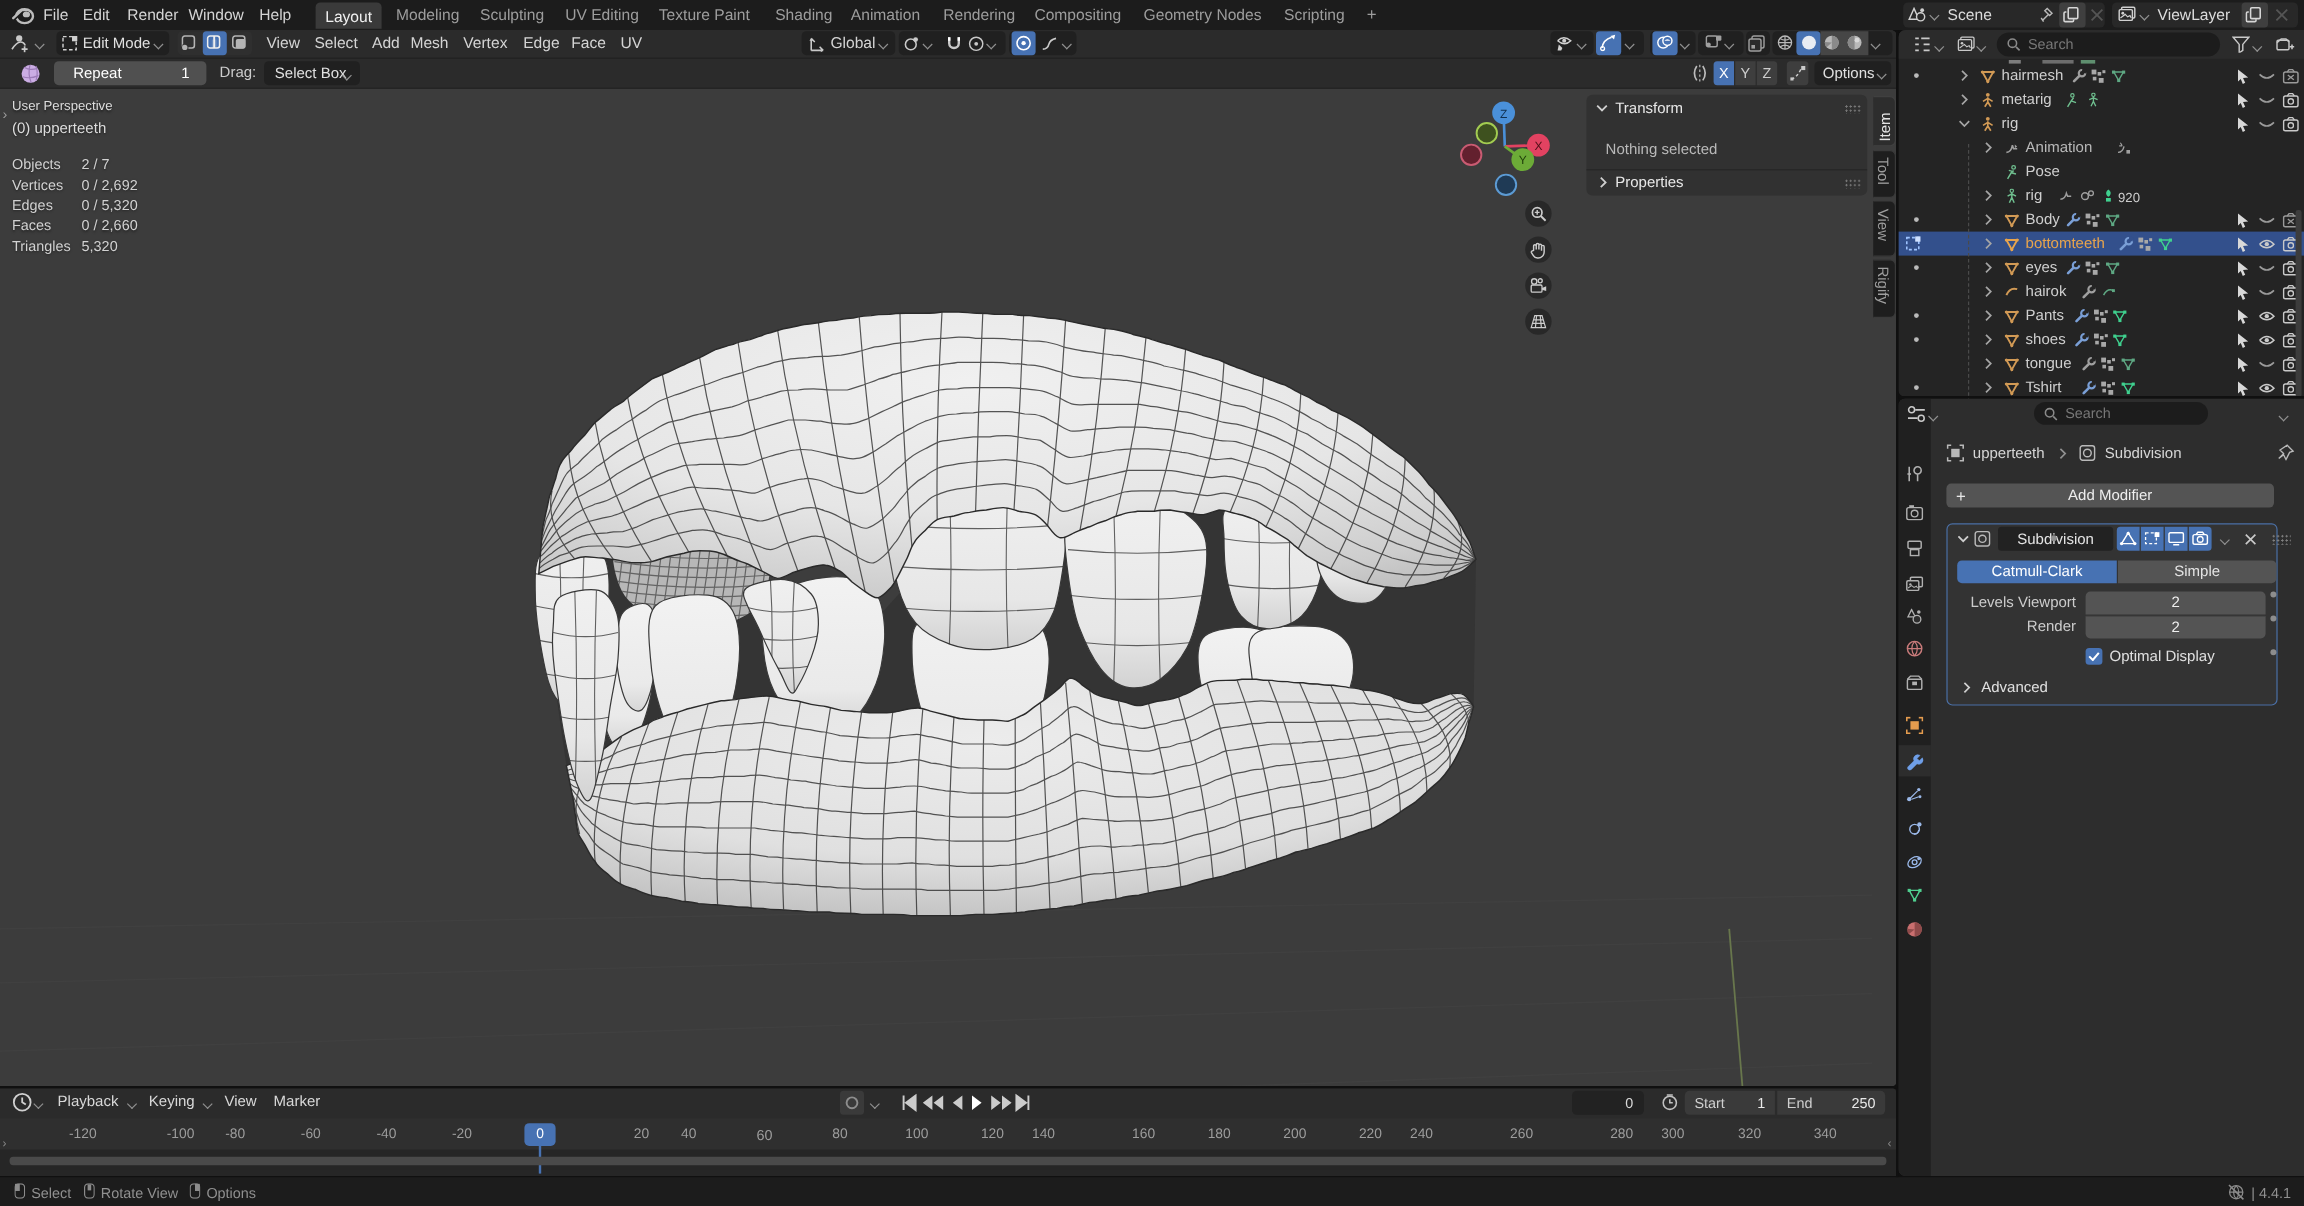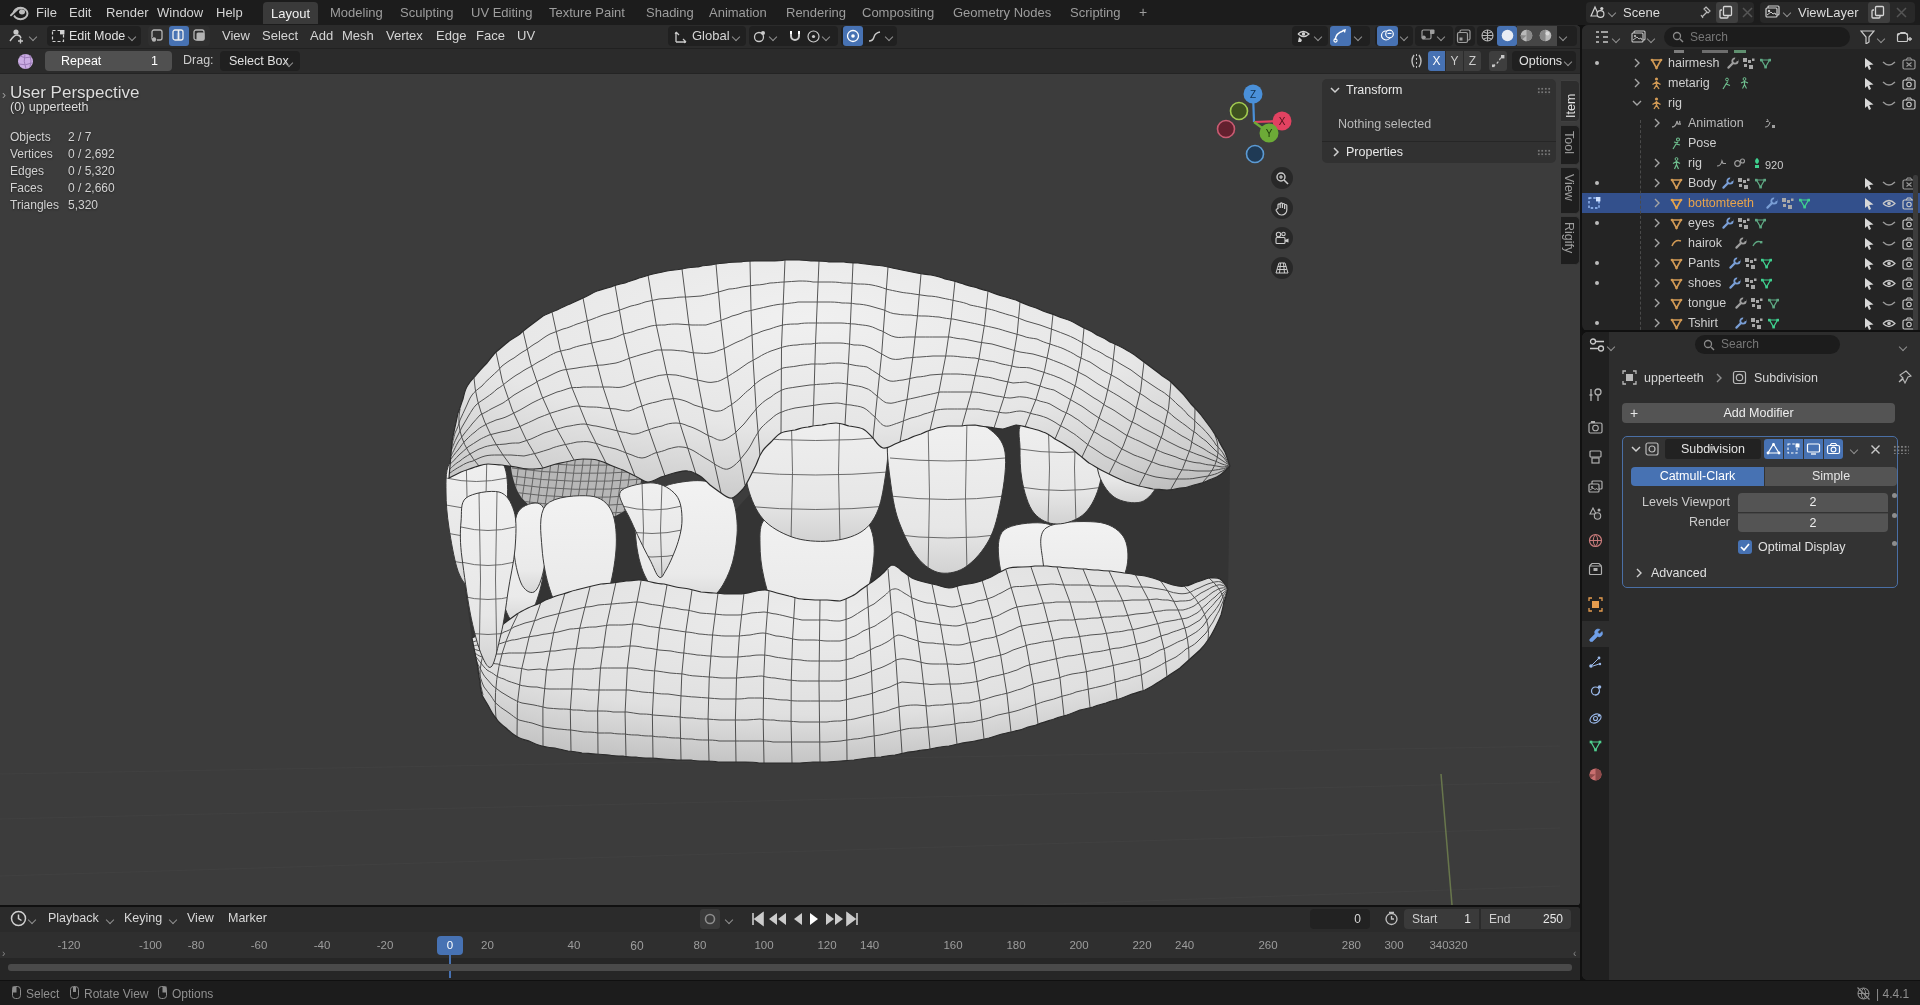--- a/index.html
+++ b/index.html
@@ -472,21 +472,21 @@
 <path d="M451,377C452,375 454,369 456,365C458,361 460,357 462,353C464,349 467,345 469,341C471,338 473,334 476,331C479,328 483,326 487,323C490,321 494,318 497,315C501,313 504,310 508,307C512,304 516,301 520,299C524,296 528,294 532,292C536,289 540,287 544,285C549,282 552,280 557,278C561,277 565,276 570,275C574,273 579,272 583,271C588,270 592,269 596,268C601,267 605,266 610,265C614,264 619,262 623,260C628,259 633,258 637,256C642,255 647,253 651,252C656,251 660,251 665,251C669,250 674,250 678,250C683,250 687,251 692,251C696,251 701,251 706,251C710,250 715,248 719,247C724,245 728,244 732,242C736,241 740,240 744,238C749,237 753,236 757,235C761,234 766,233 770,232C775,231 779,230 784,230C789,229 794,229 798,228C803,228 808,228 813,228C818,228 822,228 827,228C832,228 837,228 842,229C847,229 851,229 856,230C861,230 866,231 870,232C875,233 879,235 884,236C888,238 893,240 897,240C902,241 907,241 911,241C916,242 921,242 925,242C930,242 935,243 939,243C944,244 949,245 953,245C958,246 962,247 967,248C972,249 977,250 981,251C986,252 991,253 995,254C1000,255 1005,257 1009,258C1014,259 1018,261 1023,262C1027,264 1032,264 1037,265C1041,267 1046,269 1050,270C1055,272 1060,273 1064,275C1068,277 1073,279 1077,282C1081,284 1085,286 1090,288C1094,291 1098,293 1102,296C1106,298 1111,301 1115,303C1119,305 1123,308 1127,311C1131,313 1135,316 1139,319C1143,321 1147,324 1151,327C1155,329 1159,332 1163,334C1167,337 1171,340 1174,343C1178,346 1182,349 1185,351C1189,354 1192,357 1196,359C1199,362 1203,365 1206,367C1209,370 1212,373 1215,376C1218,379 1221,381 1224,384C1226,387 1229,391 1230,392"></path>
 <path d="M451,382C452,380 455,374 457,370C459,366 462,363 464,360C467,356 470,353 472,350C475,347 477,344 480,341C484,339 488,337 491,335C495,333 499,331 503,329C506,327 510,324 514,321C518,319 522,316 526,314C530,312 534,310 538,307C543,305 547,303 551,301C555,299 559,297 563,296C568,295 572,295 577,294C581,293 585,293 590,292C594,292 598,291 603,291C607,290 612,290 616,289C620,288 625,286 630,284C634,283 639,281 643,280C648,279 653,277 657,276C662,276 666,276 671,276C675,276 679,277 684,277C688,278 692,279 697,279C701,279 706,280 710,279C714,279 719,276 723,275C727,273 731,271 735,269C739,267 743,266 746,264C750,262 754,260 758,259C762,257 766,256 770,255C775,253 779,252 783,251C788,250 793,250 798,250C802,249 807,249 812,249C817,249 822,249 826,249C831,249 836,249 841,249C845,249 850,250 855,250C860,251 865,251 869,252C874,253 878,256 882,257C886,259 890,262 895,263C899,264 904,263 909,263C913,263 918,263 922,263C927,263 932,263 936,263C941,263 945,263 950,263C955,264 959,265 964,265C969,266 973,267 978,268C983,269 987,269 992,270C997,271 1001,273 1006,274C1010,275 1015,277 1020,278C1024,279 1029,279 1033,280C1038,281 1042,283 1047,284C1051,286 1056,287 1060,289C1065,291 1069,293 1073,295C1078,298 1082,300 1086,302C1090,305 1094,307 1098,310C1102,312 1106,315 1110,317C1115,320 1119,322 1123,325C1127,327 1131,330 1135,333C1139,335 1143,338 1147,340C1151,343 1155,345 1159,347C1163,350 1167,352 1171,355C1175,357 1178,360 1182,362C1186,364 1190,366 1193,369C1197,371 1200,373 1204,375C1207,377 1210,379 1214,381C1217,383 1220,385 1223,387C1226,389 1229,391 1230,392"></path>
 <path d="M450,386C452,384 455,379 458,376C461,372 463,369 466,366C469,363 472,360 475,358C478,355 481,353 485,351C488,349 492,348 496,346C500,345 504,344 508,342C512,340 516,338 520,336C524,334 528,331 532,329C536,327 540,325 545,323C549,321 553,320 557,318C562,317 566,315 570,314C574,313 579,314 583,313C588,313 592,313 596,313C601,313 605,313 609,313C614,313 618,314 622,313C627,312 631,310 636,308C640,307 645,305 650,304C654,303 659,301 663,301C668,300 672,301 676,301C681,302 685,303 689,304C693,305 697,306 702,307C706,308 710,309 714,308C719,308 723,305 727,303C731,301 734,298 738,296C741,294 745,291 748,289C752,287 755,285 759,283C762,281 766,279 771,277C775,276 779,274 783,273C787,272 792,271 797,271C802,270 807,270 811,270C816,269 821,269 825,269C830,269 835,269 840,269C844,269 849,270 854,271C859,271 864,271 868,273C872,274 876,277 880,279C884,281 888,284 892,285C897,286 901,285 906,284C910,284 915,283 920,283C924,283 929,282 933,282C938,282 942,282 947,282C951,282 956,282 961,283C965,283 970,284 975,284C979,285 984,286 989,287C993,287 998,289 1002,290C1007,291 1012,292 1016,293C1021,294 1025,293 1030,294C1034,295 1039,297 1043,298C1048,300 1053,301 1057,303C1061,304 1065,307 1070,309C1074,311 1078,314 1082,316C1086,319 1090,321 1094,324C1098,326 1102,329 1106,332C1110,334 1114,336 1118,339C1122,342 1126,344 1130,347C1134,349 1139,351 1143,354C1147,356 1151,358 1155,360C1159,362 1163,365 1167,367C1171,369 1175,371 1179,373C1183,375 1187,376 1191,378C1194,379 1198,381 1202,382C1205,383 1209,385 1212,386C1216,387 1219,389 1222,390C1225,391 1229,392 1230,392"></path>
 <path d="M450,390C452,389 456,384 459,381C462,378 465,376 468,373C472,371 475,368 479,366C482,364 485,363 489,361C493,360 497,359 501,358C505,357 509,357 513,355C517,354 521,352 525,350C530,348 534,346 538,344C542,342 547,341 551,339C555,338 560,336 564,335C568,334 573,332 577,332C581,332 585,333 590,333C594,333 599,333 603,334C607,334 612,335 616,335C620,336 624,337 629,337C633,336 638,333 642,332C647,330 651,329 656,328C660,327 665,325 670,325C674,324 678,325 682,326C686,327 690,329 694,331C698,332 703,334 707,335C711,336 715,338 719,337C723,337 727,333 731,331C735,328 738,326 741,323C744,320 747,317 750,315C753,312 756,309 759,307C763,304 767,302 771,300C775,298 778,296 783,294C787,293 792,293 797,292C801,291 806,291 811,290C815,290 820,290 825,290C829,289 834,289 839,289C843,289 848,290 853,291C857,292 862,292 867,293C871,295 874,298 878,300C882,303 886,306 890,307C894,308 899,306 903,306C908,305 912,304 917,303C921,303 926,302 930,301C935,301 939,300 944,300C948,300 953,300 957,300C962,300 967,301 971,301C976,302 981,302 985,303C990,303 995,305 999,306C1004,307 1008,308 1013,309C1017,309 1022,308 1026,308C1031,309 1035,311 1040,312C1045,314 1049,315 1054,316C1058,318 1062,321 1066,323C1070,325 1074,328 1078,330C1082,332 1086,335 1090,338C1094,341 1098,343 1102,346C1106,348 1110,351 1114,353C1118,356 1122,358 1126,361C1130,363 1134,365 1139,367C1143,369 1147,371 1151,373C1155,375 1159,377 1164,379C1168,380 1172,382 1176,383C1180,385 1184,386 1188,387C1192,388 1196,389 1200,389C1204,390 1207,391 1211,391C1215,392 1218,392 1222,393C1225,393 1229,392 1230,392"></path>
 <path d="M450,395C451,394 456,389 460,387C463,384 467,382 470,380C474,378 478,375 482,374C486,372 489,372 493,371C497,371 502,370 506,370C510,369 514,369 519,369C523,368 527,366 531,365C535,363 540,361 544,359C548,358 553,356 557,355C562,354 566,352 570,352C575,351 579,350 584,350C588,350 592,352 596,352C601,353 605,354 610,355C614,356 618,357 622,358C627,358 631,361 635,360C639,360 644,357 648,356C653,354 657,353 662,352C666,350 671,349 676,349C680,349 684,350 688,352C692,353 696,355 700,357C704,359 708,362 712,363C716,365 719,367 723,366C727,365 731,362 735,359C738,356 741,353 744,350C747,347 749,343 752,340C755,337 757,333 760,331C763,328 767,325 771,323C774,320 778,318 782,316C786,314 791,314 796,313C801,312 805,312 810,311C814,311 819,310 824,310C828,310 833,309 838,309C842,309 847,310 852,311C856,312 861,312 865,314C870,315 873,319 877,322C880,324 884,329 888,329C892,330 896,328 901,327C905,326 909,325 914,324C918,323 923,322 927,321C932,320 936,319 940,318C945,318 950,318 954,318C959,318 963,318 968,318C973,318 977,318 982,319C987,320 991,321 996,322C1000,322 1005,324 1010,324C1014,324 1018,322 1023,323C1027,323 1032,325 1037,326C1041,328 1046,328 1050,330C1054,332 1058,335 1062,337C1067,339 1071,341 1075,344C1079,346 1082,349 1086,352C1090,355 1094,358 1098,360C1102,363 1106,365 1110,367C1114,370 1118,372 1122,375C1126,377 1130,379 1134,381C1139,383 1143,384 1147,386C1151,388 1156,389 1160,391C1164,392 1169,393 1173,394C1177,395 1181,396 1185,396C1190,396 1194,397 1198,397C1202,397 1206,397 1210,397C1213,396 1218,396 1221,395C1224,395 1228,393 1230,392"></path>
 <path d="M449,400C451,398 457,394 461,392C464,390 468,388 473,387C477,385 481,383 485,382C489,381 493,381 498,381C502,381 506,381 511,381C515,381 520,382 524,382C528,381 533,380 537,379C541,378 546,376 550,375C554,373 559,372 563,371C568,370 573,369 577,368C581,368 586,367 590,368C595,369 599,370 603,372C607,373 612,374 616,375C620,377 625,378 629,380C633,381 637,384 642,384C646,384 650,381 655,379C659,378 664,377 668,375C673,374 677,372 682,373C686,373 690,375 694,377C698,379 701,382 705,384C709,386 713,389 716,391C720,393 724,396 728,395C732,394 736,390 739,387C742,384 744,380 747,377C750,373 752,369 754,365C756,362 758,358 761,354C764,351 767,348 771,345C774,342 778,339 782,338C786,336 791,335 795,334C800,333 804,333 809,332C814,331 818,331 823,330C828,330 832,329 837,329C841,329 846,331 851,331C855,332 860,332 864,334C868,336 871,340 875,343C878,346 881,351 885,352C889,353 894,350 898,349C902,347 907,346 911,344C915,343 920,342 924,340C929,339 933,337 937,336C942,335 946,335 951,335C955,335 960,335 965,335C969,335 974,335 979,335C983,336 988,337 992,337C997,338 1002,339 1006,339C1011,339 1015,337 1020,337C1024,337 1029,339 1033,340C1038,341 1042,342 1047,344C1051,346 1055,348 1059,351C1063,353 1067,355 1071,358C1075,360 1078,363 1082,366C1086,369 1089,372 1093,374C1097,377 1101,379 1105,382C1109,384 1113,386 1117,388C1122,391 1126,392 1130,394C1134,396 1139,398 1143,399C1148,401 1152,402 1156,403C1161,404 1165,404 1170,405C1174,405 1178,405 1183,405C1187,405 1192,405 1196,404C1200,403 1204,403 1208,402C1212,401 1217,400 1220,398C1224,397 1228,393 1230,392"></path>
 </g>
 </svg>
 
 <div class="abs" style="left:2px;top:88px;color:#9a9a9a;font-size:12px">›</div>
-<div class="abs" style="left:10px;top:83px;color:#dddddd;font-size:17px;text-shadow:0 1px 2px rgba(0,0,0,0.5)">User Perspective</div>
+<div class="abs" style="left:10px;top:83px;color:#dddddd;font-size:11px;text-shadow:0 1px 2px rgba(0,0,0,0.5)">User Perspective</div>
 <div class="abs" style="left:10px;top:100px;color:#dddddd;font-size:12.5px;text-shadow:0 1px 2px rgba(0,0,0,0.5)">(0) upperteeth</div>
 <div class="abs" style="left:10px;top:129px;color:#d2d2d2;font-size:12px;line-height:17px;text-shadow:0 1px 2px rgba(0,0,0,0.4)">
 Objects<br>Vertices<br>Edges<br>Faces<br>Triangles</div>
 <div class="abs" style="left:68px;top:129px;color:#d2d2d2;font-size:12px;line-height:17px;text-shadow:0 1px 2px rgba(0,0,0,0.4)">
 2 / 7<br>0 / 2,692<br>0 / 5,320<br>0 / 2,660<br>5,320</div>
 
 <svg class="abs" style="left:1214px;top:74px" width="82" height="92" viewBox="0 0 82 92">
   <line x1="40" y1="48" x2="39" y2="20" stroke="#4a90d9" stroke-width="2.2"></line>
   <line x1="40" y1="48" x2="68" y2="47" stroke="#e24261" stroke-width="2.2"></line>
   <line x1="40" y1="48" x2="55" y2="59" stroke="#6cab37" stroke-width="2.2"></line>
@@ -595,37 +595,37 @@
 </div>
 
 <div class="abs" style="left:0;top:932px;width:1581px;height:26px;overflow:hidden">
 <div class="abs" style="left:39px;top:7px;width:60px;text-align:center;color:#9d9d9d;font-size:11.5px">-120</div>
 <div class="abs" style="left:102px;top:7px;width:60px;text-align:right;color:#9d9d9d;font-size:11.5px">-100</div>
 <div class="abs" style="left:166px;top:7px;width:60px;text-align:center;color:#9d9d9d;font-size:11.5px">-80</div>
 <div class="abs" style="left:229px;top:7px;width:60px;text-align:center;color:#9d9d9d;font-size:11.5px">-60</div>
 <div class="abs" style="left:292px;top:7px;width:60px;text-align:center;color:#9d9d9d;font-size:11.5px">-40</div>
 <div class="abs" style="left:355px;top:7px;width:60px;text-align:center;color:#9d9d9d;font-size:11.5px">-20</div>
 <div class="abs" style="left:418px;top:7px;width:60px;text-align:center;color:#9d9d9d;font-size:11.5px">0</div>
-<div class="abs" style="left:481px;top:7px;width:60px;text-align:left;color:#9d9d9d;font-size:11.5px">20</div>
+<div class="abs" style="left:481px;top:7px;width:60px;text-align:right;color:#9d9d9d;font-size:11.5px">20</div>
 <div class="abs" style="left:544px;top:7px;width:60px;text-align:center;color:#9d9d9d;font-size:11.5px">40</div>
 <div class="abs" style="left:607px;top:7px;width:60px;text-align:center;color:#9d9d9d;font-size:12px">60</div>
 <div class="abs" style="left:670px;top:7px;width:60px;text-align:center;color:#9d9d9d;font-size:11.5px">80</div>
 <div class="abs" style="left:734px;top:7px;width:60px;text-align:center;color:#9d9d9d;font-size:11.5px">100</div>
 <div class="abs" style="left:797px;top:7px;width:60px;text-align:center;color:#9d9d9d;font-size:11.5px">120</div>
 <div class="abs" style="left:860px;top:7px;width:60px;text-align:left;color:#9d9d9d;font-size:11.5px">140</div>
 <div class="abs" style="left:923px;top:7px;width:60px;text-align:center;color:#9d9d9d;font-size:11.5px">160</div>
 <div class="abs" style="left:986px;top:7px;width:60px;text-align:center;color:#9d9d9d;font-size:11.5px">180</div>
 <div class="abs" style="left:1049px;top:7px;width:60px;text-align:center;color:#9d9d9d;font-size:11.5px">200</div>
 <div class="abs" style="left:1112px;top:7px;width:60px;text-align:center;color:#9d9d9d;font-size:11.5px">220</div>
 <div class="abs" style="left:1175px;top:7px;width:60px;text-align:left;color:#9d9d9d;font-size:11.5px">240</div>
 <div class="abs" style="left:1238px;top:7px;width:60px;text-align:center;color:#9d9d9d;font-size:11.5px">260</div>
 <div class="abs" style="left:1301px;top:7px;width:60px;text-align:right;color:#9d9d9d;font-size:11.5px">280</div>
 <div class="abs" style="left:1364px;top:7px;width:60px;text-align:center;color:#9d9d9d;font-size:11.5px">300</div>
 <div class="abs" style="left:1428px;top:7px;width:60px;text-align:center;color:#9d9d9d;font-size:11.5px">320</div>
-<div class="abs" style="left:1409px;top:7px;width:60px;text-align:center;color:#9d9d9d;font-size:11.5px">340</div>
+<div class="abs" style="left:1491px;top:7px;width:60px;text-align:center;color:#9d9d9d;font-size:11.5px">340</div>
   <div class="abs" style="left:437px;top:4px;width:26px;height:19px;background:#4772b3;border-radius:4px;color:#ffffff;font-size:11.5px;text-align:center;line-height:19px">0</div>
 </div>
 <div class="abs" style="left:449px;top:951px;width:2px;height:27px;background:#4772b3"></div>
 <div class="abs" style="left:8px;top:964px;width:1564px;height:7px;background:#4a4a4a;border-radius:3px"></div>
 <div class="abs" style="left:0;top:975px;color:#9a9a9a;font-size:10px"> </div>
 <div class="abs" style="left:2px;top:948px;color:#888;font-size:10px">›</div>
 <div class="abs" style="left:1573px;top:948px;color:#888;font-size:10px">‹</div>
 
 <div class="abs" style="left:0;top:981px;width:1920px;height:24px;background:#1c1c1c">
   <svg class="abs" style="left:12px;top:5px" width="9" height="13" viewBox="0 0 9 13">

